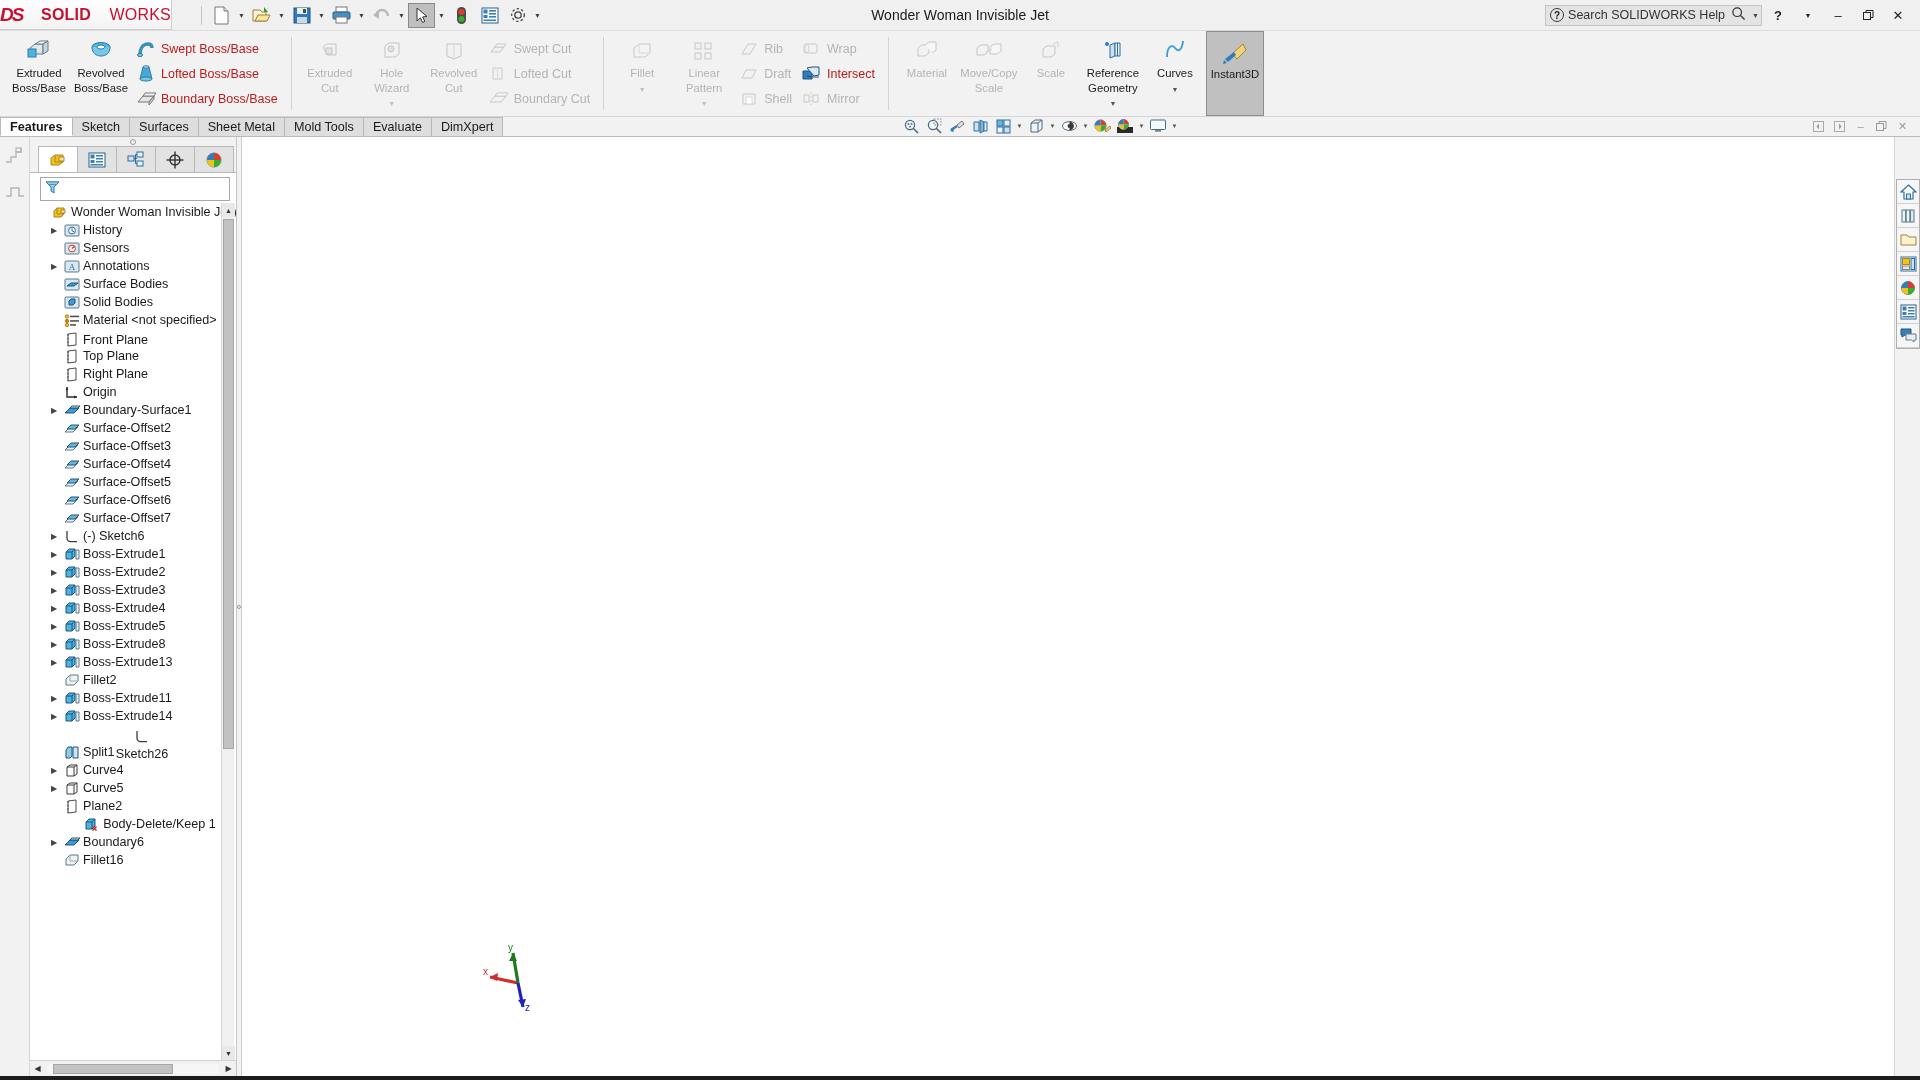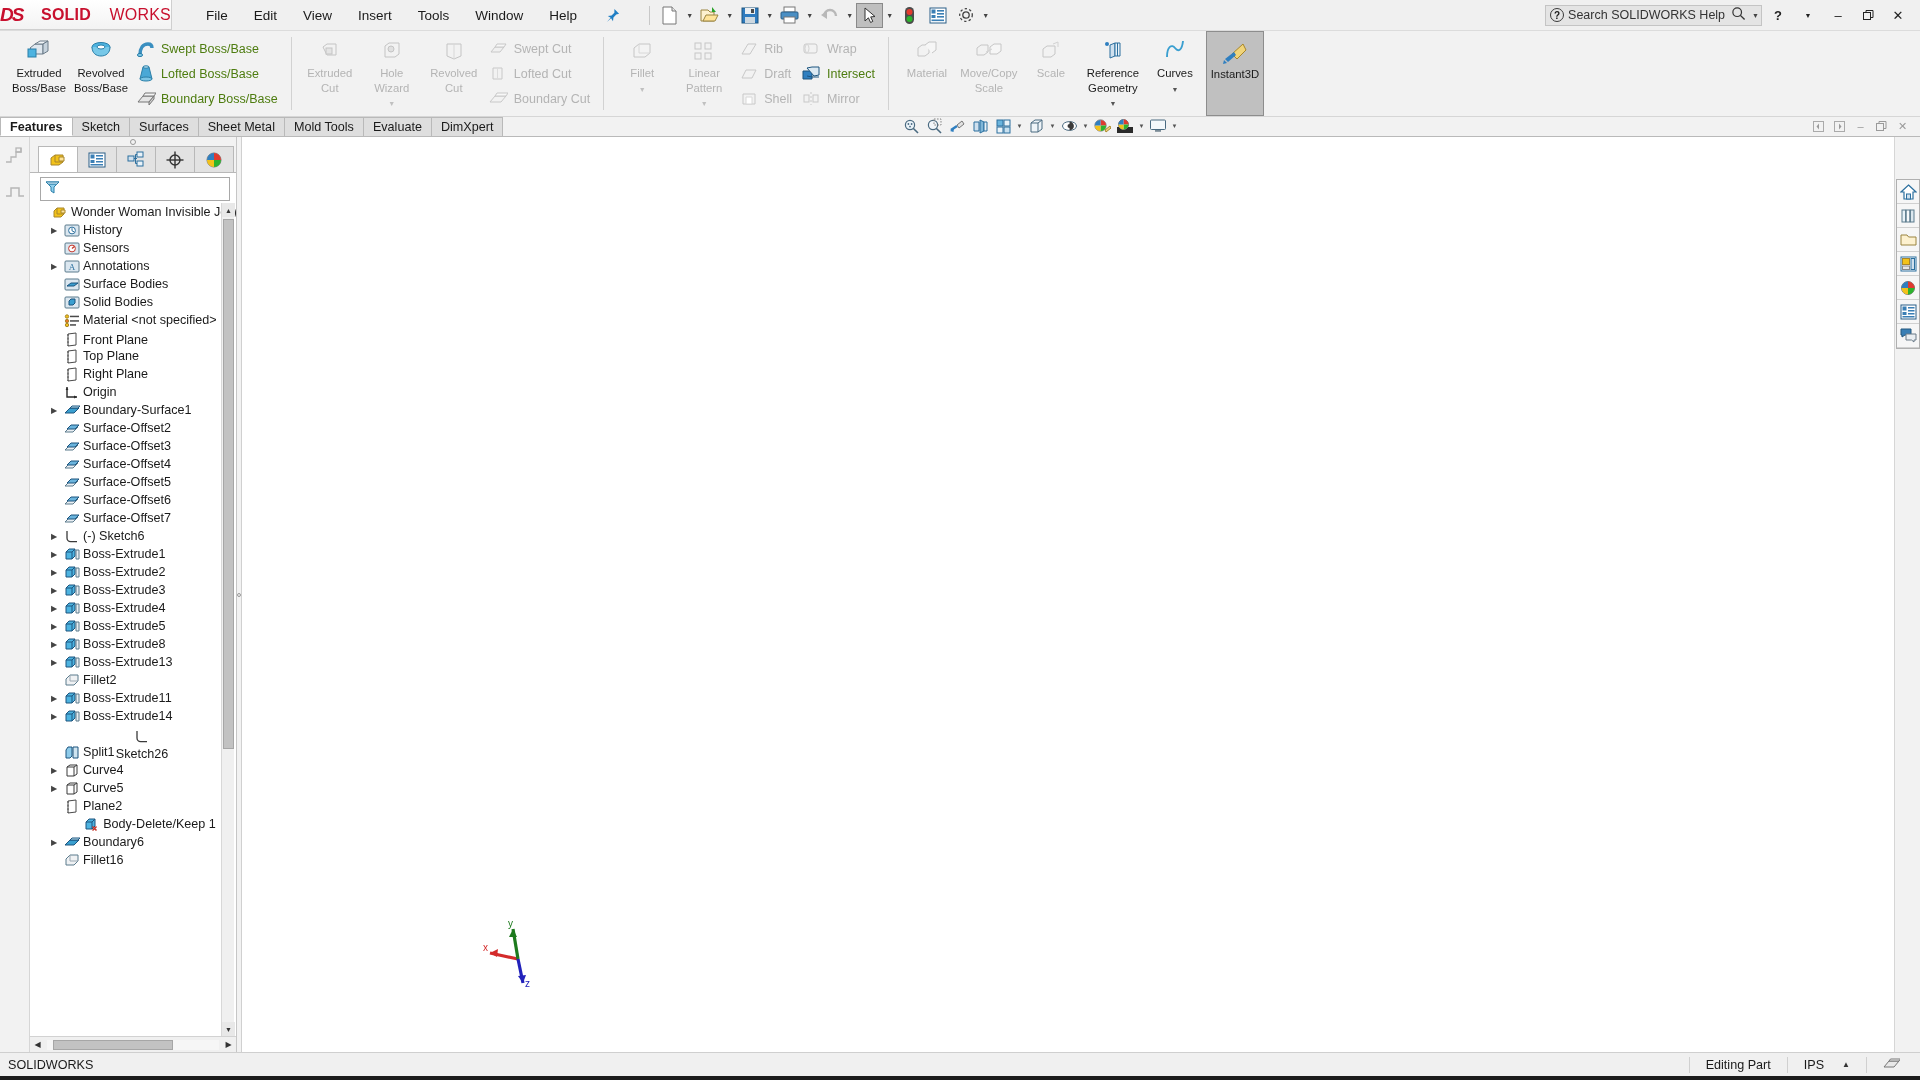--- a/index.html
+++ b/index.html
@@ -68,21 +68,21 @@
     justify-content: flex-start; padding-top: 6px; text-align: center;
     font-size: 11.3px; line-height: 11.6px; color: #1a1a1a; gap: 3px;
   }
   .bigbtn.dis { color: #b4b4b4; }
   .bigbtn.active { background: #c0c0c0; border: 1px solid #8d8d8d; }
   .bigbtn .ico { height: 28px; display: flex; align-items: center; justify-content: center; }
   .bigbtn .dd { font-size: 7px; color: #555; margin-top: 1px; }
   .bigbtn.dis .dd { color: #c0c0c0; }
   .stacklist { display: flex; flex-direction: column; justify-content: center; gap: 1px; padding: 3px 0; }
   .smallbtn { display: flex; align-items: center; gap: 5px; padding: 2px 6px 2px 3px;
-    font-size: 12.5px; color: #4d7c0f; height: 24px; }
+    font-size: 12.5px; color: #b91c1c; height: 24px; }
   .smallbtn.dis { color: #b4b4b4; }
   .smallbtn .ico { width: 21px; height: 20px; display: flex; align-items: center; justify-content: center; }
 
   
   .tabstrip { height: 20px; background: #f2f2f2; display: flex; align-items: flex-end;
     flex: none; position: relative; border-bottom: 1px solid #b9b9b9; }
   .ftab { padding: 2px 9px 2px; font-size: 12.6px; background: #dedede;
     border: 1px solid #b9b9b9; border-bottom: none; margin-right: -1px; color: #1a1a1a; height: 19px; }
   .ftab.sel { background: #fff; font-weight: bold; border-bottom: 1px solid #fff; position: relative; z-index: 2; }
   .tabstrip .viewtools { position: absolute; left: 900px; bottom: 1px; display: flex;
@@ -167,34 +167,20 @@
 
 <div id="app">
 
   <div class="titlebar">
     <div class="sw-logo">
       <span class="ds">DS</span>
       <span class="sw1">SOLID</span>
         <span class="sw2">WORKS</span>
     </div>
 
-    <div class="menubar">
-      <div class="mi">File</div>
-      <div class="mi">Edit</div>
-      <div class="mi">View</div>
-      <div class="mi">Insert</div>
-      <div class="mi">Tools</div>
-      <div class="mi">Window</div>
-      <div class="mi">Help</div>
-      <div class="pin-icon">
-        <svg width="15" height="15" viewBox="0 0 16 16">
-            <path d="M10 1 L15 6 L12 7 L9 10 L8.5 14 L6.5 11 L2 15 L6 10.5 L3 8.5 L7 8 L10 5 Z" fill="#1f7ec4"></path>
-          </svg>
-      </div>
-    </div>
 
     <div class="qat">
       <div class="sep"></div>
       <div class="qbtn">
         <svg width="17" height="19" viewBox="0 0 17 19">
             <path d="M2 1h9l4 4v13H2z" fill="#fff" stroke="#777"></path>
             <path d="M11 1v4h4" fill="#e8e8e8" stroke="#777"></path>
           </svg>
       </div>
       <div class="caret">▼</div>
@@ -258,20 +244,21 @@
         <svg width="18" height="18" viewBox="0 0 18 18">
             <g stroke="#444" stroke-width="1.3" fill="none">
               <circle cx="9" cy="9" r="3.2"></circle>
               <circle cx="9" cy="9" r="6.3" stroke-dasharray="2.3 2.3"></circle>
             </g>
           </svg>
       </div>
       <div class="caret">▼</div>
     </div>
 
+    <div class="doctitle">Wonder Woman Invisible Jet</div>
 
     <div class="titleright">
       <div class="helpsearch">
         <div class="qm">?</div>
         <div class="ph">Search SOLIDWORKS Help</div>
         <div class="mag">
           <svg width="15" height="15" viewBox="0 0 16 16">
               <circle cx="6.6" cy="6.6" r="4.6" stroke="#333" stroke-width="1.3" fill="none"></circle>
               <line x1="10" y1="10" x2="14.5" y2="14.5" stroke="#333" stroke-width="1.5"></line>
             </svg>
@@ -1243,31 +1230,15 @@
           <svg width="17" height="15" viewBox="0 0 17 15">
               <path d="M1 1h10v6H5L2 9V7H1z" fill="#3a7fb5" stroke="#25587f"></path>
               <path d="M6 6h10v6h-2v2l-2.5-2H6z" fill="#e9eef2" stroke="#6a7b88"></path>
             </svg>
         </div>
       </div>
     </div>
   </div>
 
 
-  <div class="statusbar">
-    <div class="sbtext">SOLIDWORKS</div>
-    <div class="sbright">
-      <div class="sbcell">Editing Part</div>
-      <div class="sbcell">
-        <span>IPS</span>
-        <span style="font-size:8px; margin-left:18px; color:#333;">▲</span>
-      </div>
-      <div class="sbcell">
-        <svg width="17" height="14" viewBox="0 0 17 14">
-            <path d="M1 9l5-6 10 0-5 6z" fill="#e8e8e8" stroke="#777"></path>
-            <path d="M6 3l1.5-2 10 0-1.5 2z" fill="#f4f4f4" stroke="#777"></path>
-          </svg>
-      </div>
-    </div>
-  </div>
 
   <div class="taskbarline"></div>
 </div>
 
 </body></html>

